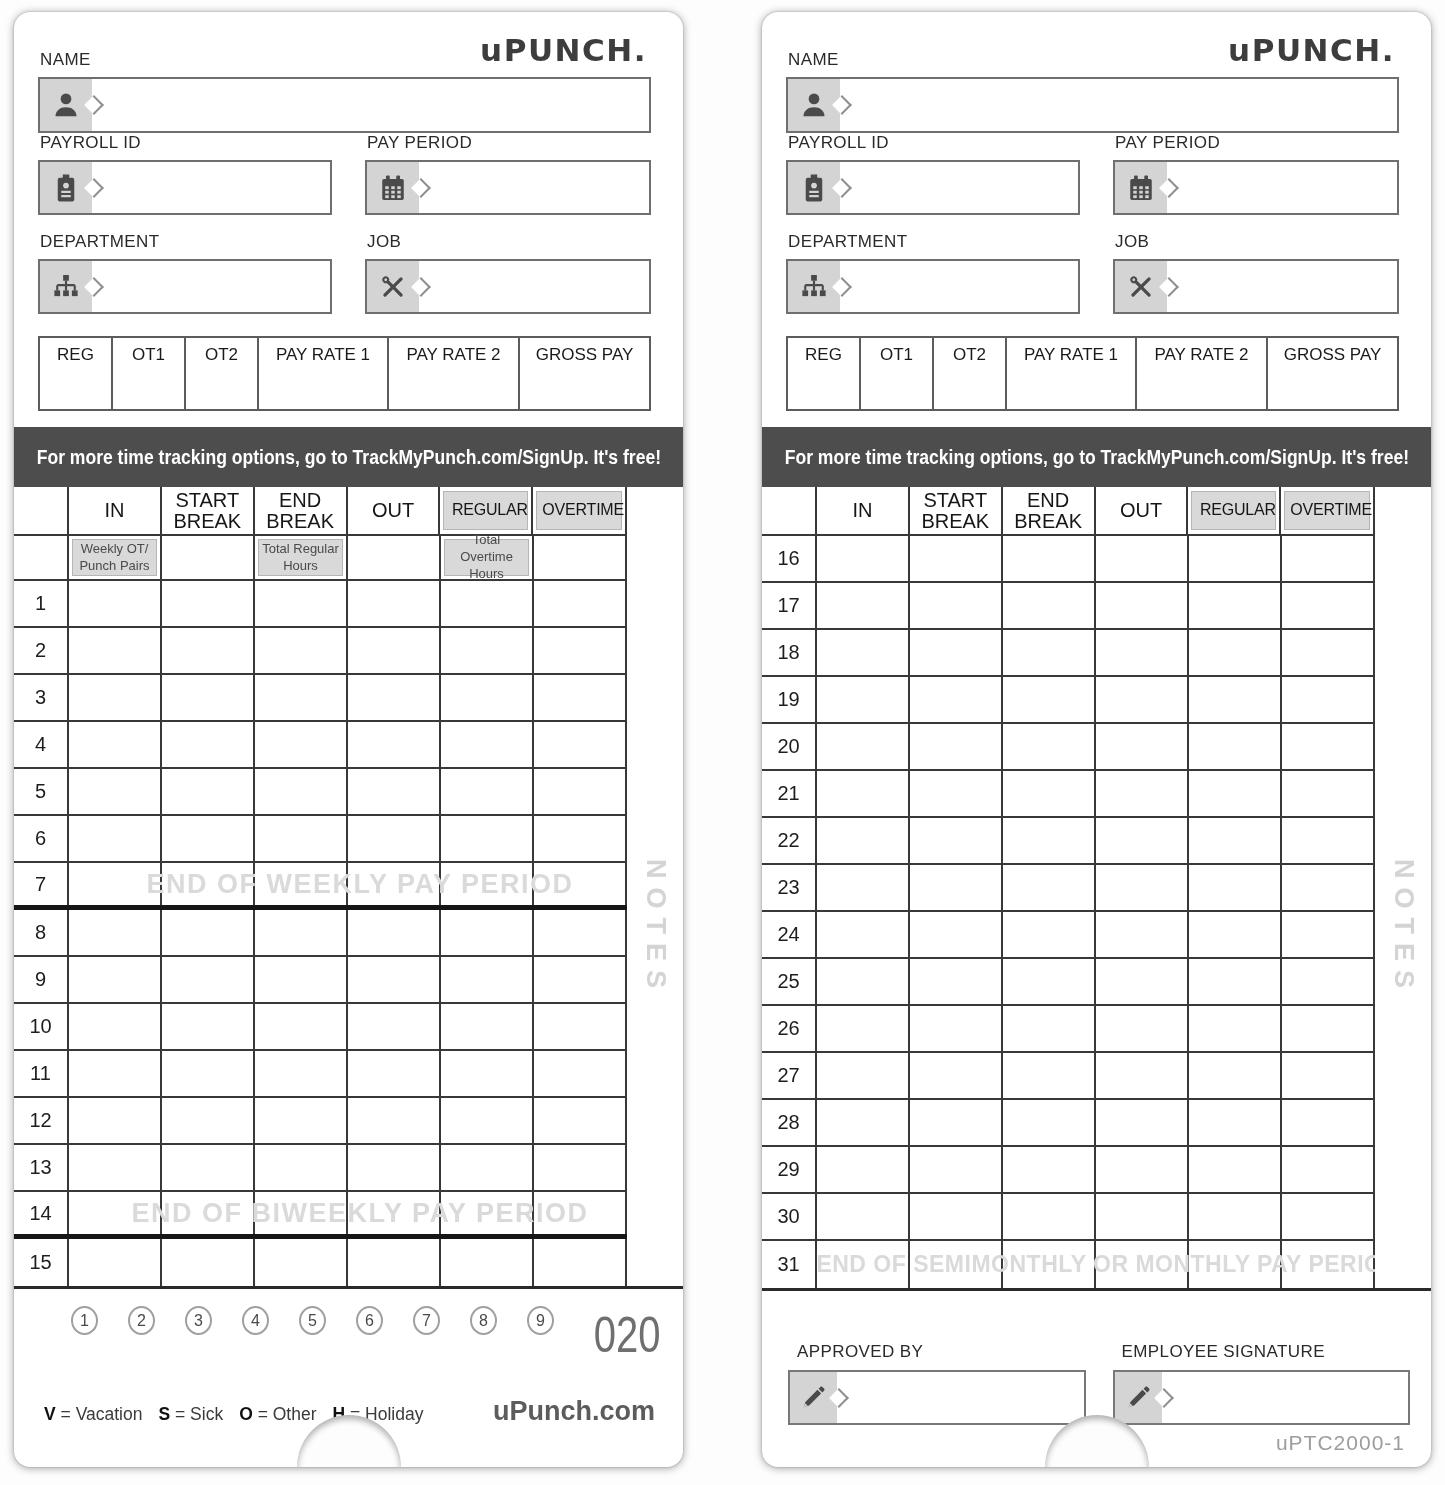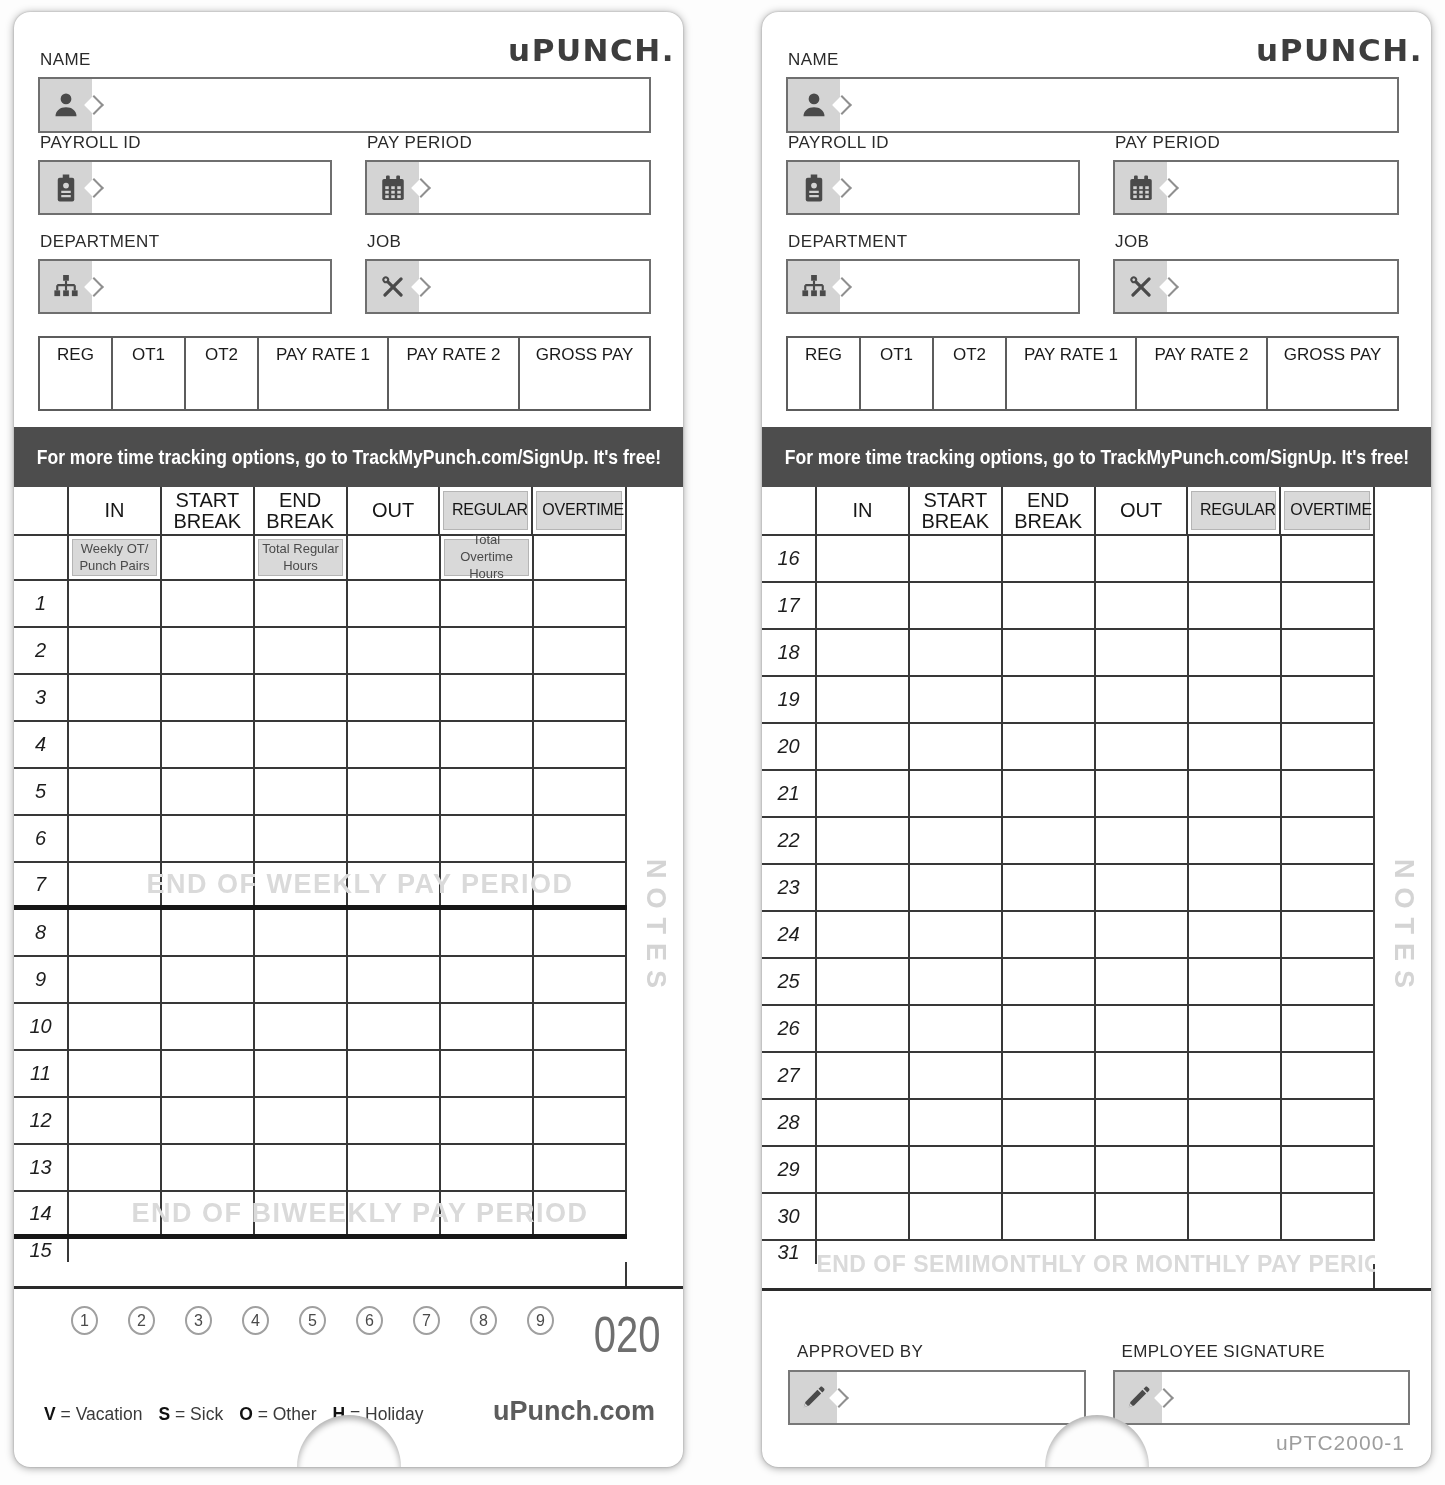--- a/index.html
+++ b/index.html
@@ -10,21 +10,21 @@
   .card { position:absolute; top:12px; width:669px; height:1455px; background:#fff;
     border-radius:16px; box-shadow:0 1px 8px rgba(0,0,0,.38), 0 0 2px rgba(0,0,0,.25);
     overflow:hidden; }
   .card.left  { left:14px; }
   .card.right { left:762px; }
 
   .notch { position:absolute; bottom:-52px; left:50%; transform:translateX(-50%);
     width:104px; height:104px; border-radius:50%; background:#fdfdfd;
     box-shadow:inset 0 4px 6px rgba(0,0,0,.30); }
 
-  .logo { position:absolute; top:20px; right:8px; font-size:31px; font-weight:800;
+  .logo { position:absolute; top:20px; right:36px; font-size:31px; font-weight:800;
     letter-spacing:1.5px; color:#3d3d3d; font-family:"DejaVu Sans",sans-serif; }
 
   .headpad { padding:0 32px 0 24px; }
   .flabel { margin:0 0 7px 2px; font-size:17px; letter-spacing:.4px; color:#2a2a2a; }
   .name-label { margin-top:38px; }
 
   .fieldrow { display:flex; height:56px; border:2px solid #6f6f6f; background:#fff; }
   .iconbox { width:52px; flex:none; background:#d4d4d4; position:relative;
     display:flex; align-items:center; justify-content:center; }
   .chev { position:absolute; right:-9px; top:50%; width:14px; height:14px; background:#fff;
@@ -45,23 +45,23 @@
   .banner { margin-top:16px; height:60px; background:#4d4d4d; color:#fff;
     display:flex; align-items:center; justify-content:center; }
   .banner span { font-weight:bold; font-size:19.5px; white-space:nowrap;
     transform:scaleX(.9); letter-spacing:0; }
 
   .punch { display:flex; border-bottom:3px solid #2a2a2a; }
   .ptable { width:613px; flex:none; display:flex; flex-direction:column; }
   .prow { display:flex; position:relative; border-bottom:2px solid #383838; }
   .prow.phead { height:49px; } .prow.psub { height:45px;justify-content:flex-end; } .prow.pdata { height:47px; }
   .prow.thick { border-bottom:5px solid #161616; }
-  .ptable .prow:last-child { border-bottom:none;flex-direction:column; }
+  .ptable .prow:last-child { border-bottom:none; }
   .pcell { border-right:2px solid #383838; flex:1; display:flex; align-items:center; justify-content:center; }
-  .pcell.num { flex:none; width:55px; font-size:20px; color:#1d1d1d;font-style:italic; }
+  .pcell.num { flex:none; width:55px; font-size:20px; color:#1d1d1d; }
   .hcell { font-size:20px; line-height:1.05; text-align:center; color:#161616; }
   .graybox { background:#d9d9d9; border:1px solid #b5b5b5; display:flex; align-items:center;
     justify-content:center; text-align:center; }
   .hgray { width:calc(100% - 6px); height:calc(100% - 8px); font-size:16px; letter-spacing:-.2px;padding-left:8px; }
   .sgray { width:calc(100% - 6px); height:calc(100% - 6px); font-size:13px; line-height:1.3;
     color:#4a4a4a; padding:1px 3px; }
   .wmark { position:absolute; left:55px; right:0; top:0; bottom:0; display:flex; align-items:center;
     justify-content:center; font-weight:bold; color:#dadada; white-space:nowrap;
     font-size:27px; letter-spacing:1.5px; pointer-events:none;padding-left:24px; }
   .wmark.long { font-size:23px; letter-spacing:.5px; }

